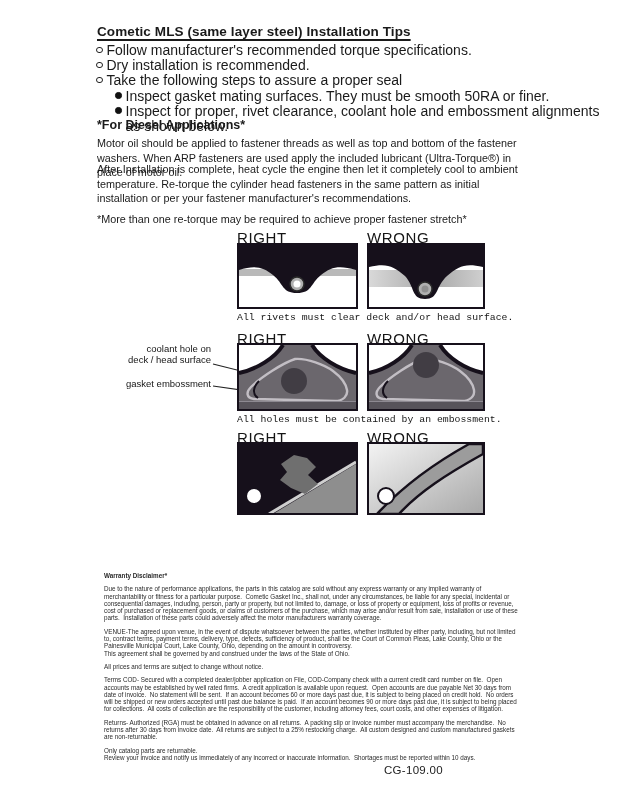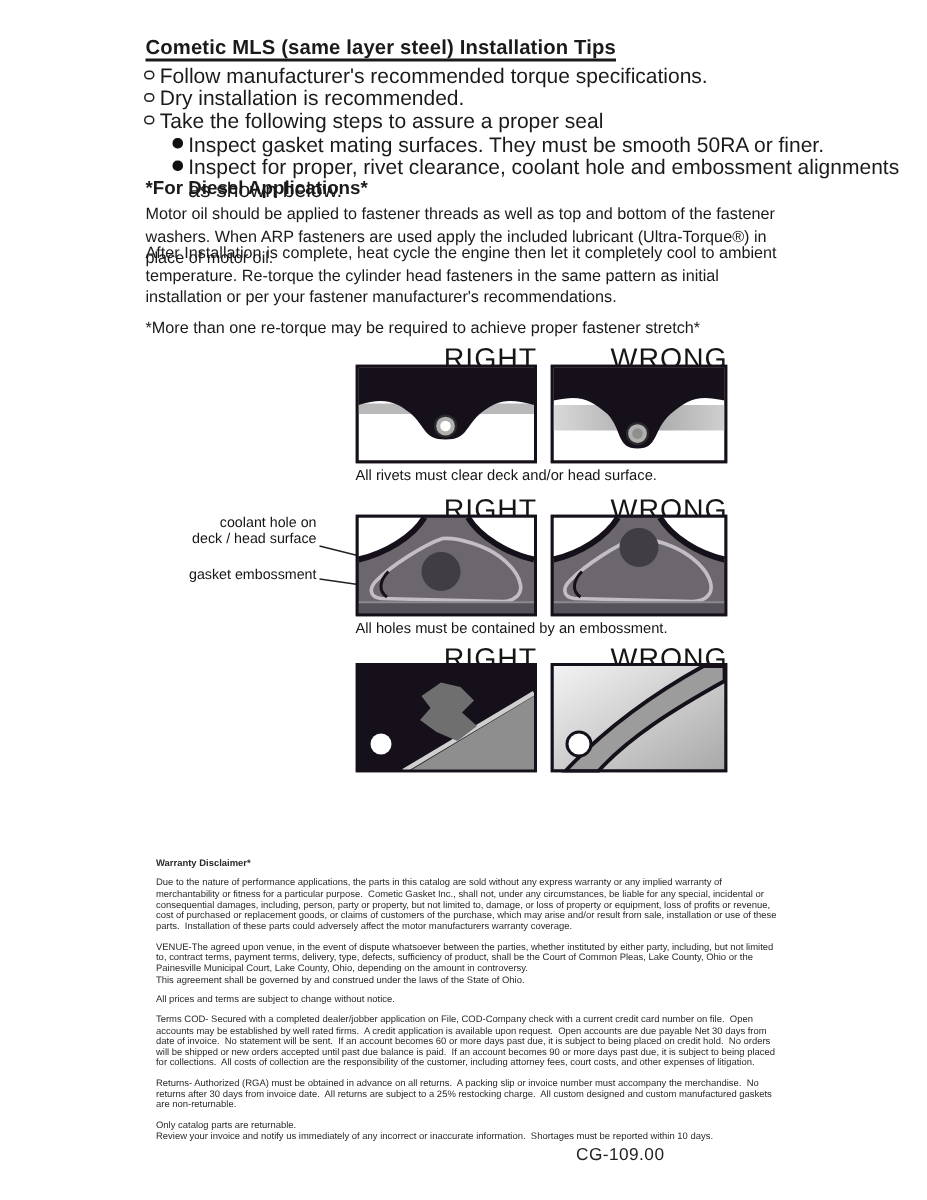--- a/index.html
+++ b/index.html
@@ -16,22 +16,22 @@
   .tips{font-size:14px;line-height:15.2px;}
   .tip-line{display:flex;align-items:baseline;}
   .tip-line.l2{margin-left:19px;}
   .marker{flex:0 0 auto;display:inline-block;width:4.5px;height:4.5px;border-radius:50%;
     margin-right:4px;position:relative;top:-2px;}
   .marker.circ{border:1px solid #222;background:#fff;}
   .marker.dot{background:#111;border:1px solid #111;}
   .h2{font-size:12.5px;font-weight:bold;margin:0;}
   .body-p{font-size:10.8px;line-height:14.5px;margin:0;}
   .note{font-size:10.8px;margin:0;}
-  .dlabel{font-size:19px;letter-spacing:.6px;text-align:right;color:#151515;}
-  .dcaption{font-size:9.8px;line-height:12.5px;color:#151515;}
+  .dlabel{font-size:15px;letter-spacing:.6px;text-align:left;color:#151515;}
+  .dcaption{font-size:9.8px;line-height:12.5px;color:#151515;font-family:Liberation Mono, monospace;}
   .annot{font-size:9.5px;line-height:10.8px;text-align:right;white-space:pre-line;color:#151515;}
   .legal{font-size:6.3px;line-height:7.3px;color:#2a2a2a;width:420px;}
   .legal .lp{margin:0 0 6px 0;white-space:pre-wrap;}
   .legal .lh{font-weight:bold;margin:0 0 6px 0;}
   .footer{font-size:11.5px;color:#222;letter-spacing:.3px;}
   svg{display:block;}
 </style>
 </head>
 <body>
 

